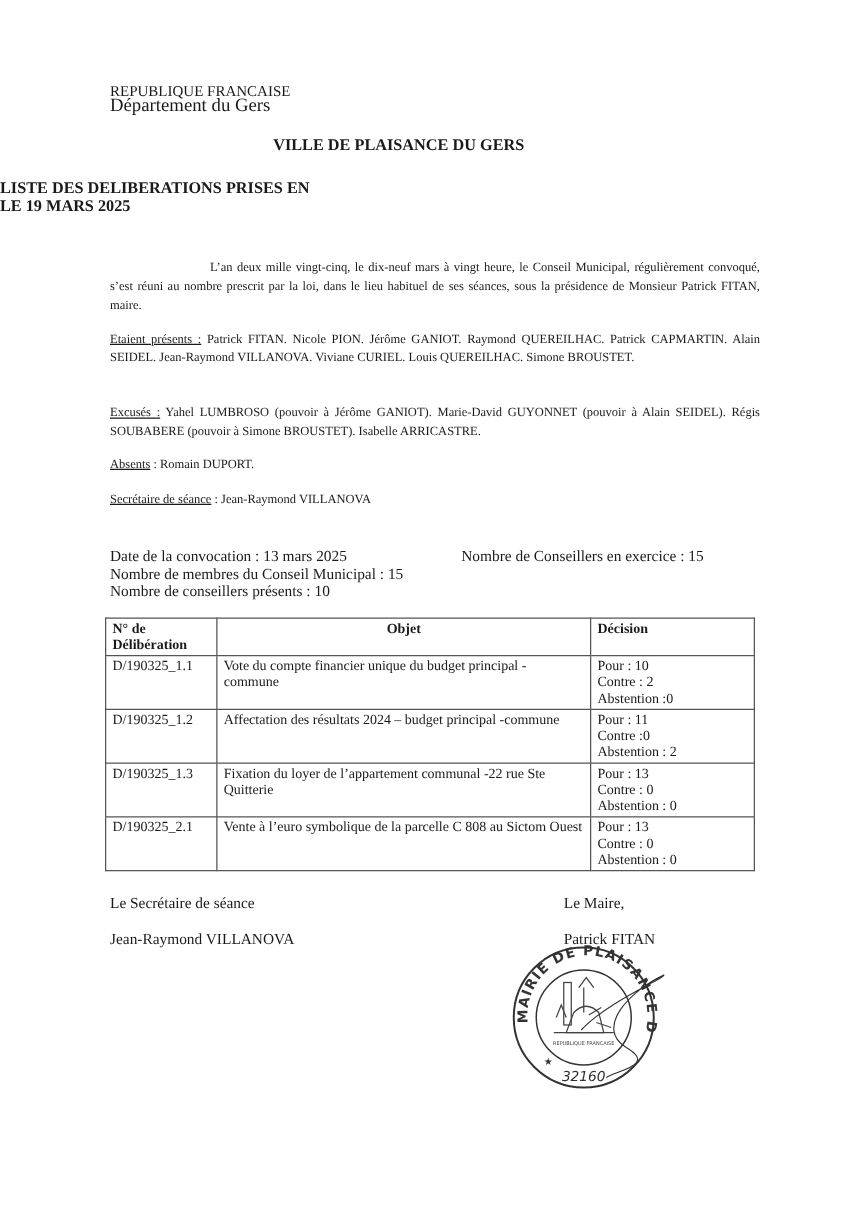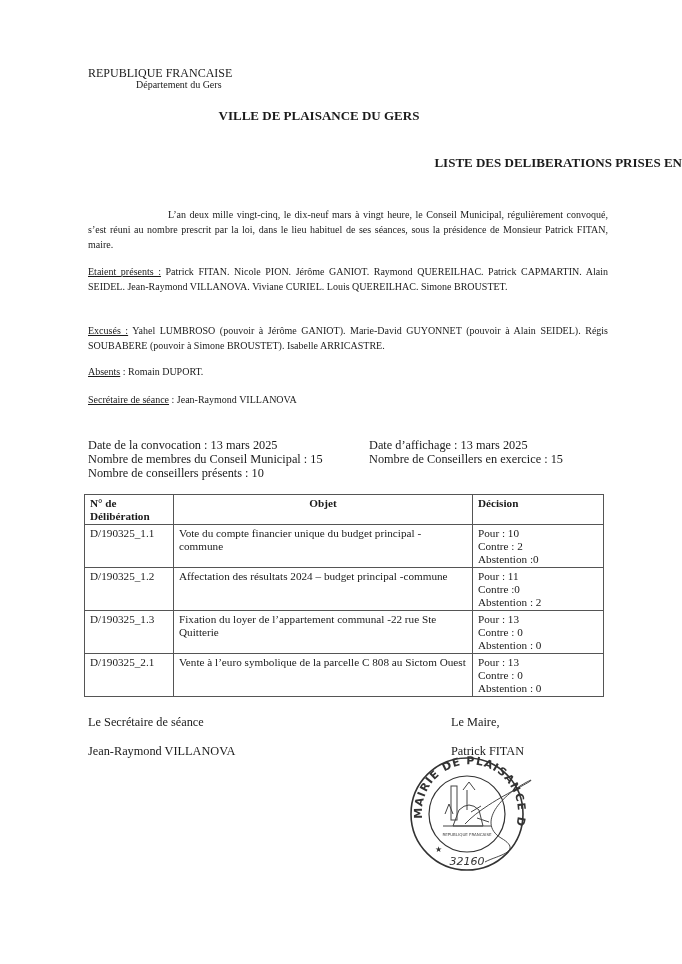--- a/index.html
+++ b/index.html
@@ -1,22 +1,22 @@
 <!DOCTYPE html>
 <html><head>
 <meta charset="utf-8">
 <style>
   html, body { margin: 0; padding: 0; background: #ffffff; }
   body { width: 682px; height: 964px; position: relative; overflow: hidden;
          font-family: "Liberation Serif", serif; color: #1a1a1a; }
   .abs { position: absolute; }
   .rep { left: 88px; top: 67px; font-size: 12px; line-height: 13px; }
-  .dept { left: 88px; top: 80px; font-size: 10px; line-height: 10px; margin-left: 48px; }
+  .dept { left: 88px; top: 80px; font-size: 15px; line-height: 10px; }
   .ville { left: 0; width: 638px; top: 108px; text-align: center; font-weight: bold; font-size: 13px; }
-  .titre { left: 0; width: 682px; top: 142px; text-align: right; font-weight: bold; font-size: 13px; line-height: 15px; margin-top: 13px; }
+  .titre { left: 0; width: 682px; top: 142px; text-align: left; font-weight: bold; font-size: 13px; line-height: 15px; }
   .para { left: 88px; width: 520px; font-size: 10px; line-height: 15px; text-align: justify; }
   .para .ul { text-decoration: underline; }
   .intro { top: 207px; text-indent: 80px; }
   .presents { top: 264px; }
   .excuses { top: 323px; }
   .absents { top: 364px; }
   .secretaire { top: 392px; }
   .info { font-size: 12.3px; line-height: 14px; margin-top: 16px; }
   .info-left { left: 88px; top: 422px; }
   .info-right { left: 369px; top: 422px; }
@@ -35,39 +35,39 @@
   .seal { left: 405px; top: 752px; width: 130px; height: 125px; }
 </style>
 </head>
 <body>
 
 <div class="abs rep">REPUBLIQUE FRANCAISE</div>
 <div class="abs dept">Département du Gers</div>
 <div class="abs ville">VILLE DE PLAISANCE DU GERS</div>
 <div class="abs titre">
   <div>LISTE DES DELIBERATIONS PRISES EN</div>
+  <div>LE 19 MARS 2025</div>
 </div>
 
 <div class="abs para intro">L’an deux mille vingt-cinq, le dix-neuf mars à vingt heure, le Conseil Municipal, régulièrement convoqué, s’est réuni au nombre prescrit par la loi, dans le lieu habituel de ses séances, sous la présidence de Monsieur Patrick FITAN, maire.</div>
 
 <div class="abs para presents"><span class="ul">Etaient présents :</span><span> Patrick FITAN. Nicole PION. Jérôme GANIOT. Raymond QUEREILHAC. Patrick CAPMARTIN. Alain SEIDEL. Jean-Raymond VILLANOVA. Viviane CURIEL. Louis QUEREILHAC. Simone BROUSTET.</span></div>
 
 <div class="abs para excuses"><span class="ul">Excusés :</span><span> Yahel LUMBROSO (pouvoir à Jérôme GANIOT). Marie-David GUYONNET (pouvoir à Alain SEIDEL). Régis SOUBABERE (pouvoir à Simone BROUSTET). Isabelle ARRICASTRE.</span></div>
 
 <div class="abs para absents"><span class="ul">Absents</span><span> : Romain DUPORT.</span></div>
 
 <div class="abs para secretaire"><span class="ul">Secrétaire de séance</span><span> : Jean-Raymond VILLANOVA</span></div>
 
 <div class="abs info info-left">
   <div>Date de la convocation : 13 mars 2025</div>
   <div>Nombre de membres du Conseil Municipal : 15</div>
   <div>Nombre de conseillers présents : 10</div>
 </div>
 <div class="abs info info-right">
-  <div>Date d’affichage : 13 mars 2025</div>
   <div>Nombre de Conseillers en exercice : 15</div>
 </div>
 
 <table class="delib">
   <thead>
     <tr>
       <th class="col1">N° de Délibération</th>
       <th class="col2 center">Objet</th>
       <th>Décision</th>
     </tr>

